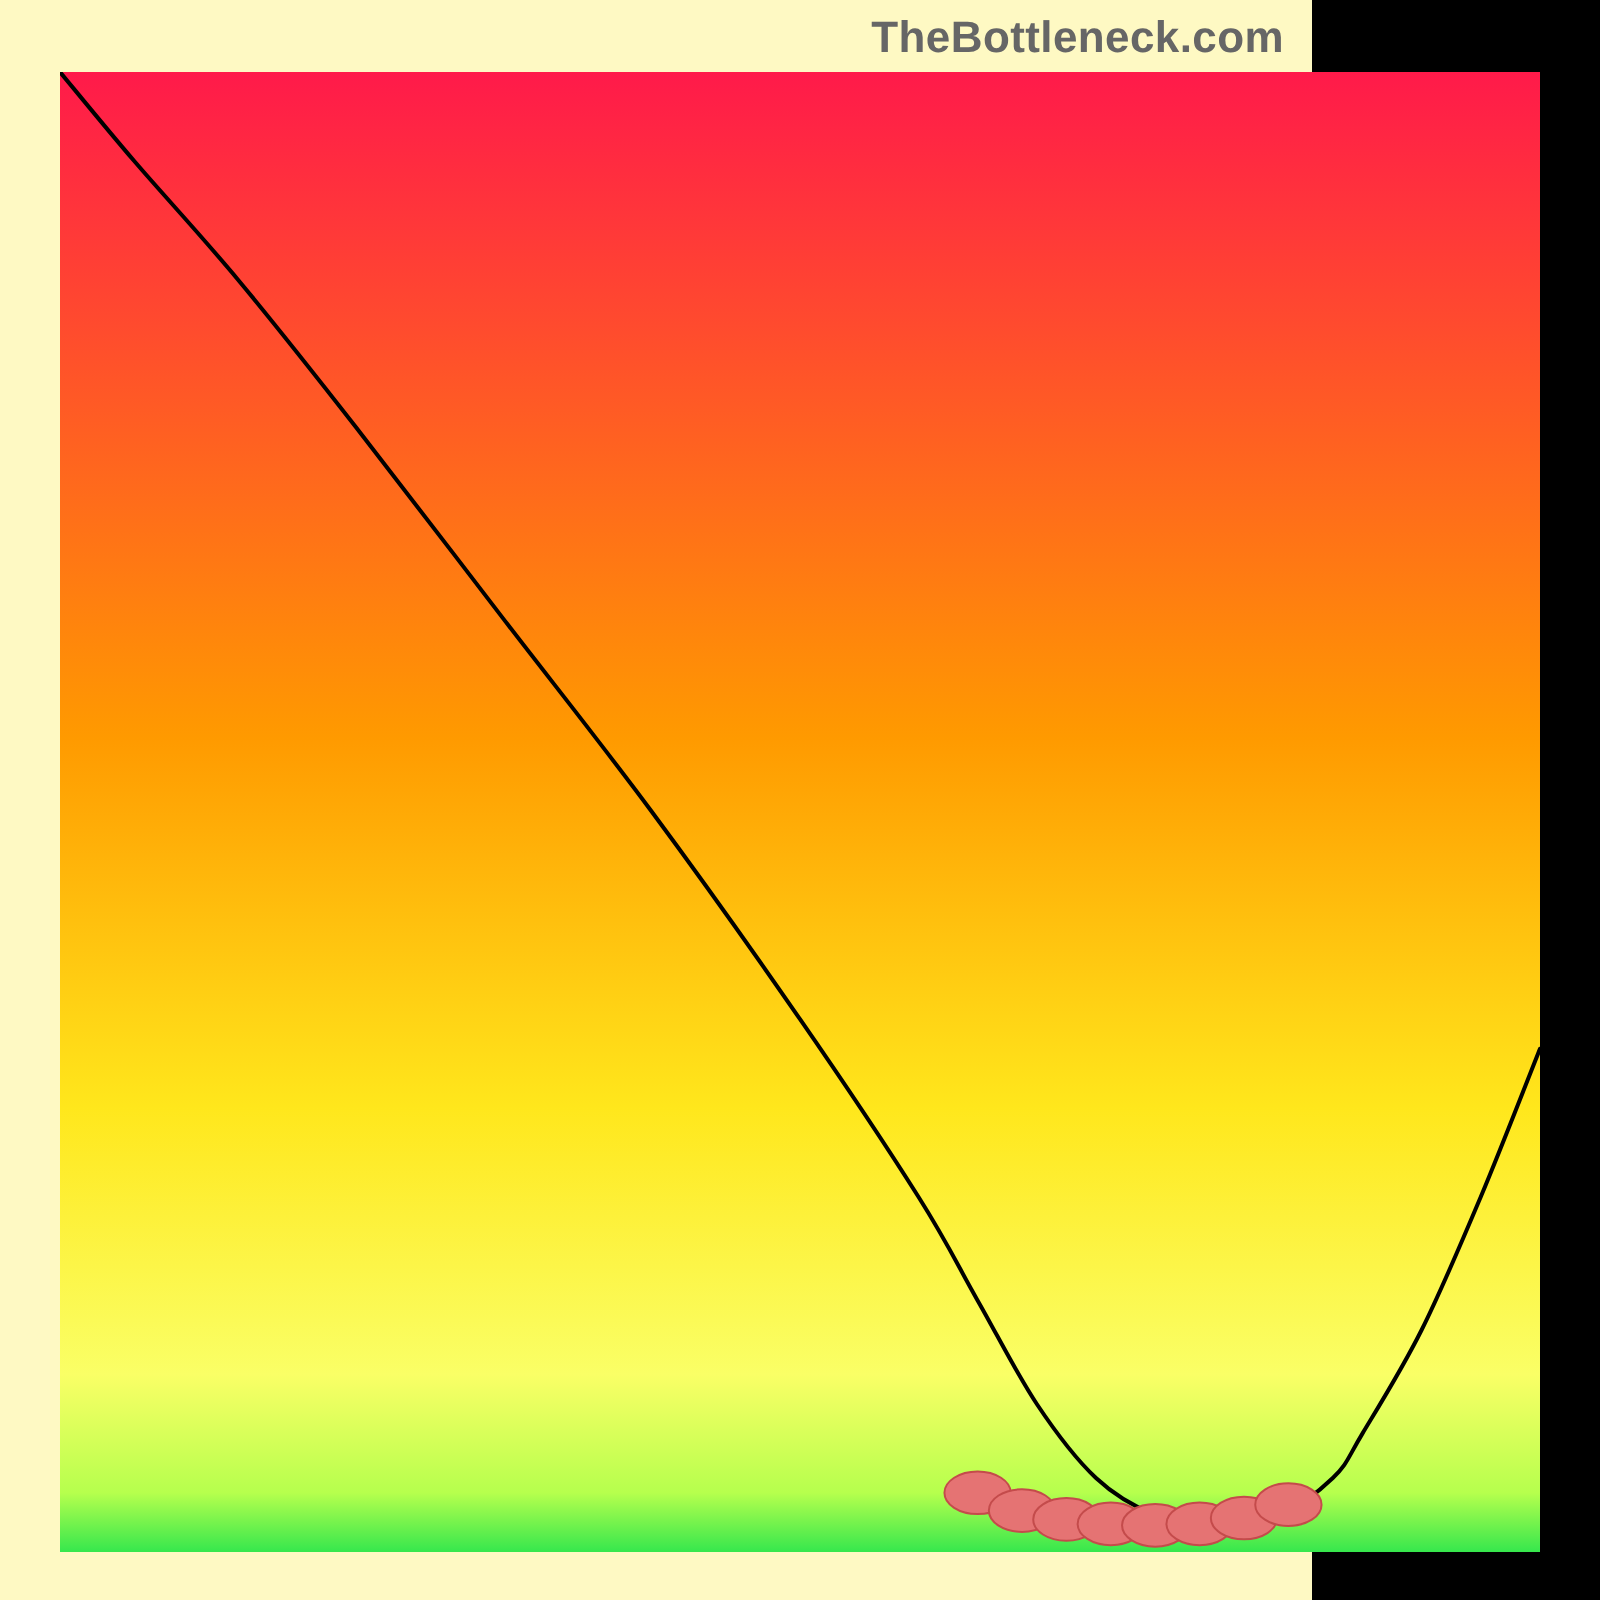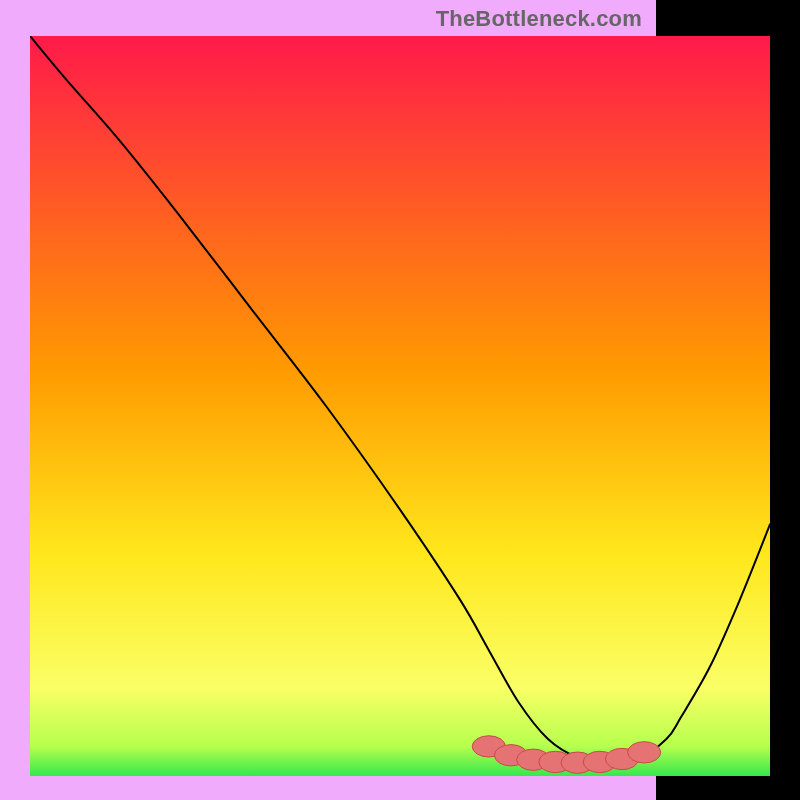--- a/index.html
+++ b/index.html
@@ -1,17 +1,17 @@
 <!DOCTYPE html>
 <html><head>
 <meta charset="utf-8">
 <style>
   * { margin: 0; padding: 0; box-sizing: border-box; }
   html, body { width: 800px; height: 800px; background: #000; overflow: hidden; }
-  .stage { position: relative; width: 656px; height: 800px; background: #f0abfc; }
+  .stage { position: relative; width: 656px; height: 800px; background: #fef9c3; }
   .watermark {
     position: absolute;
     top: 6px;
     right: 14px;
     color: #666;
     font-family: Arial, Helvetica, sans-serif;
     font-size: 22px;
     font-weight: 600;
     letter-spacing: 0.2px;
     user-select: none;

